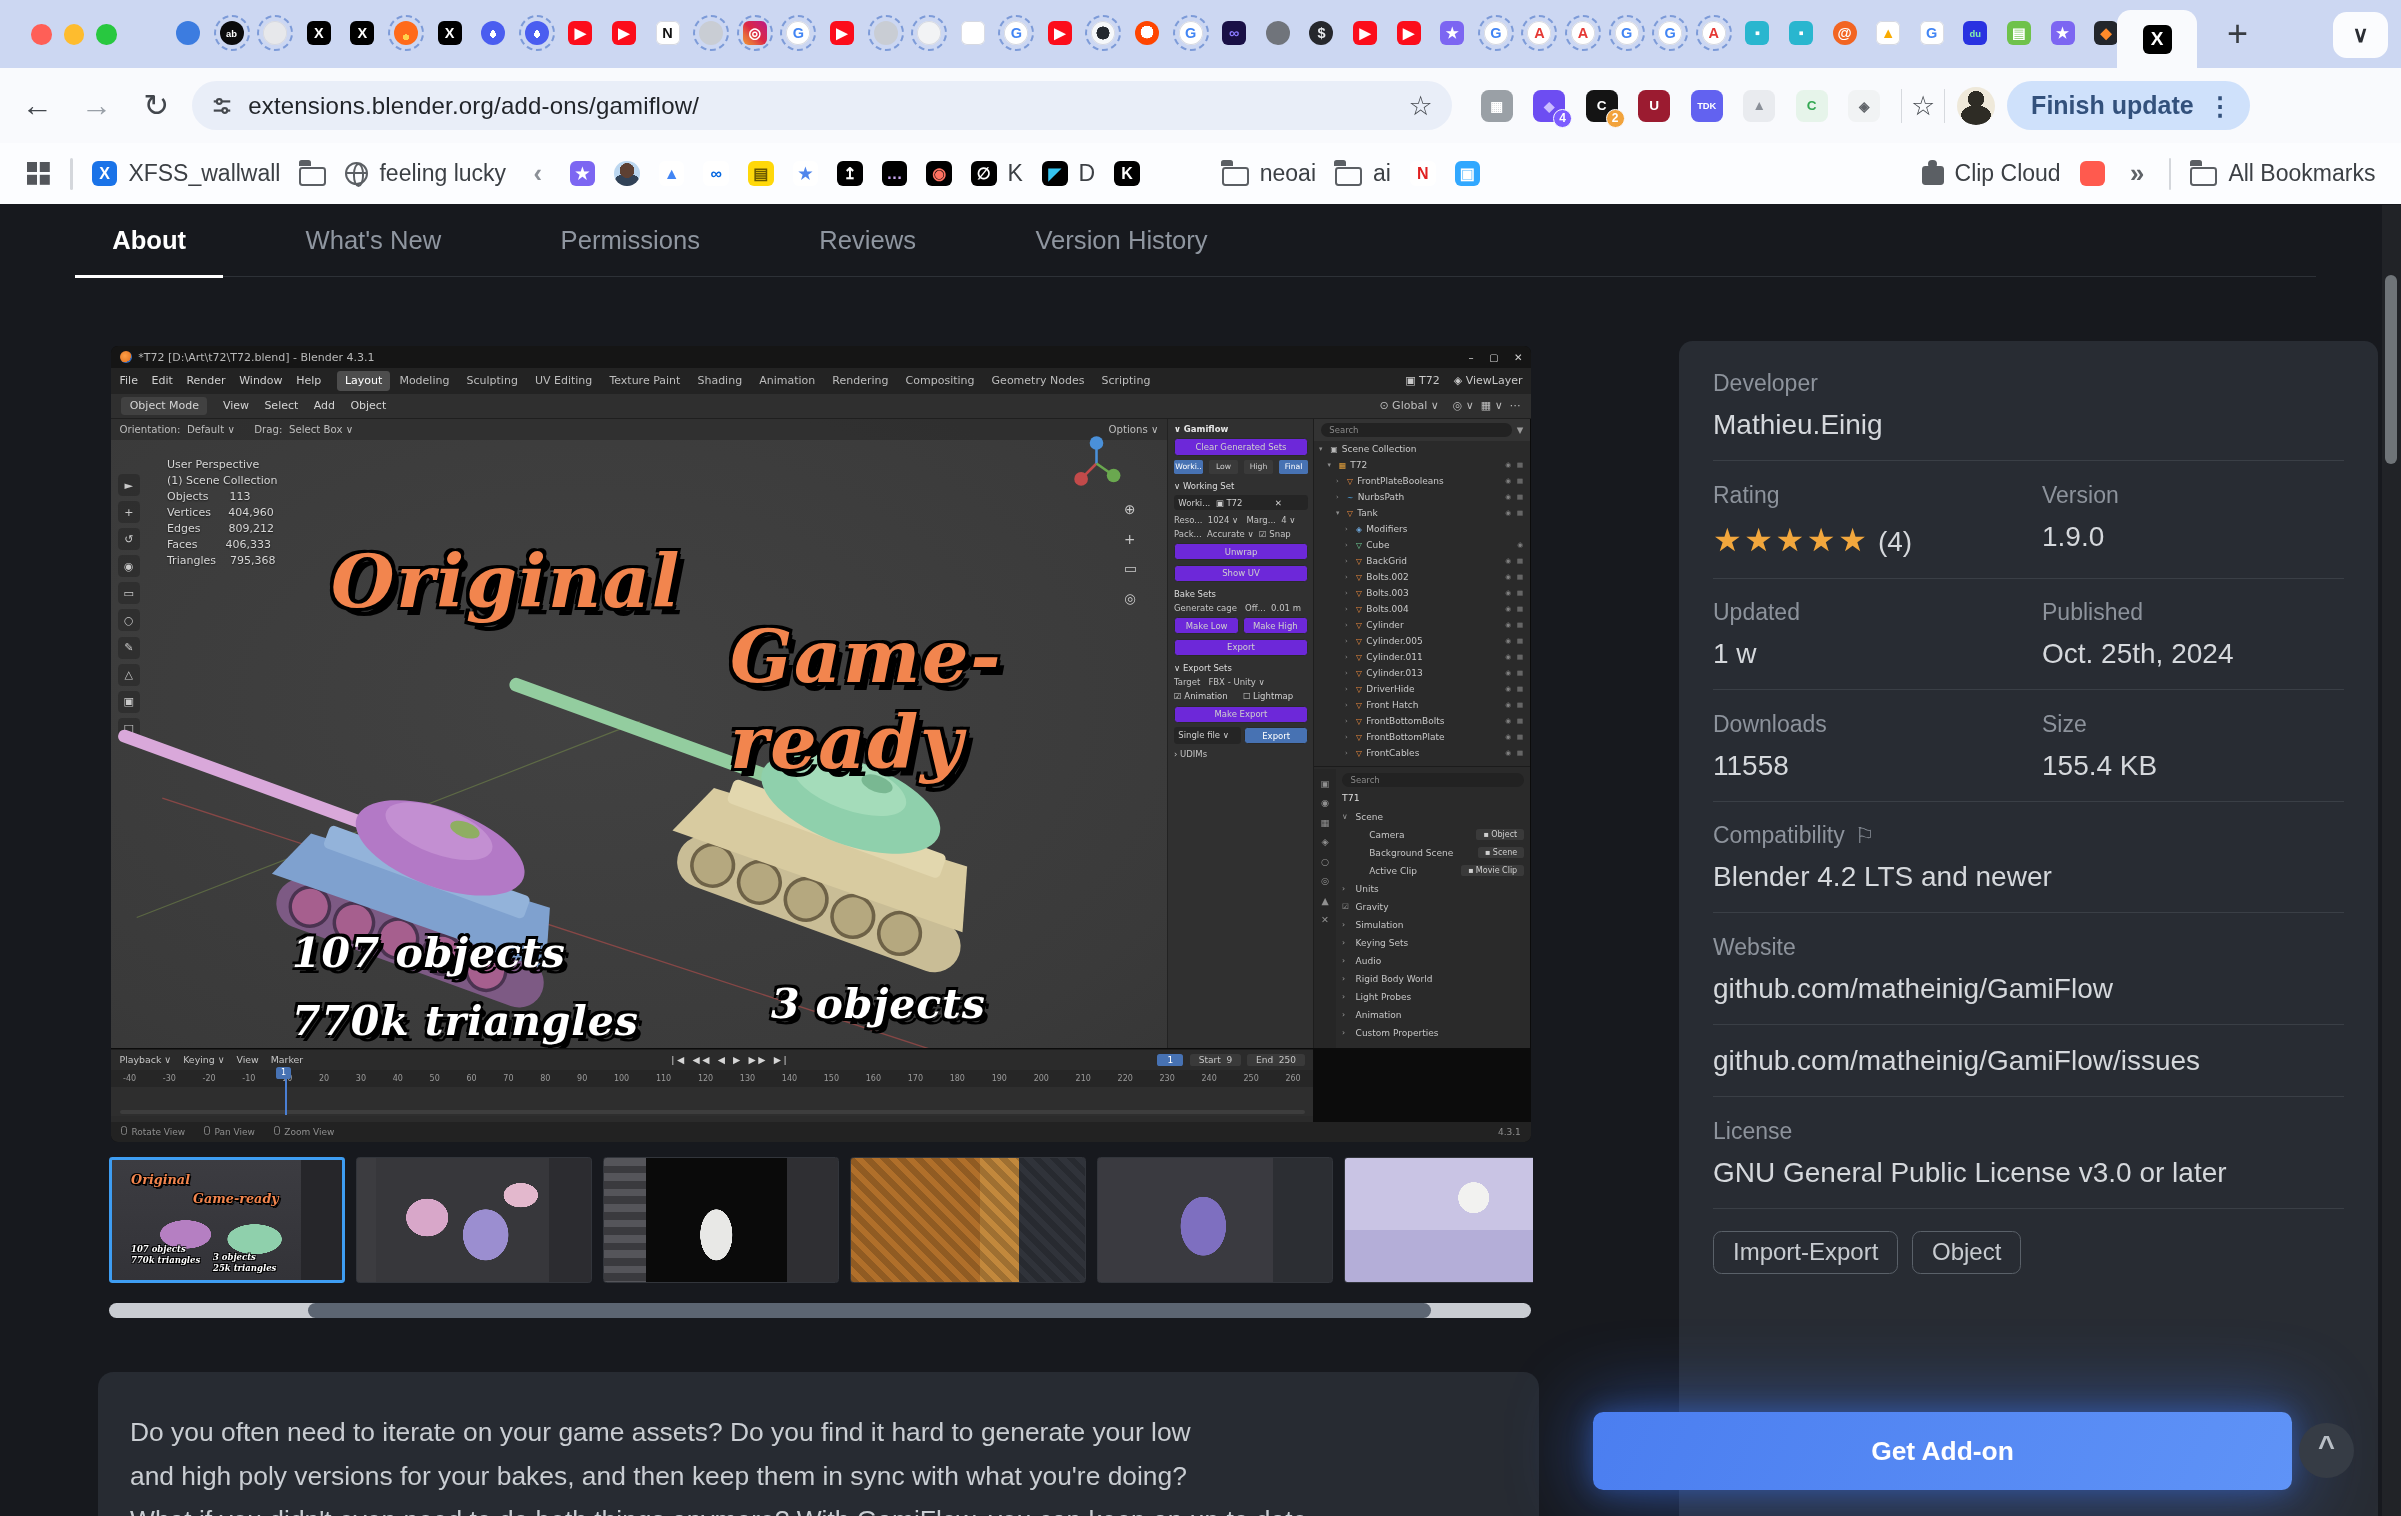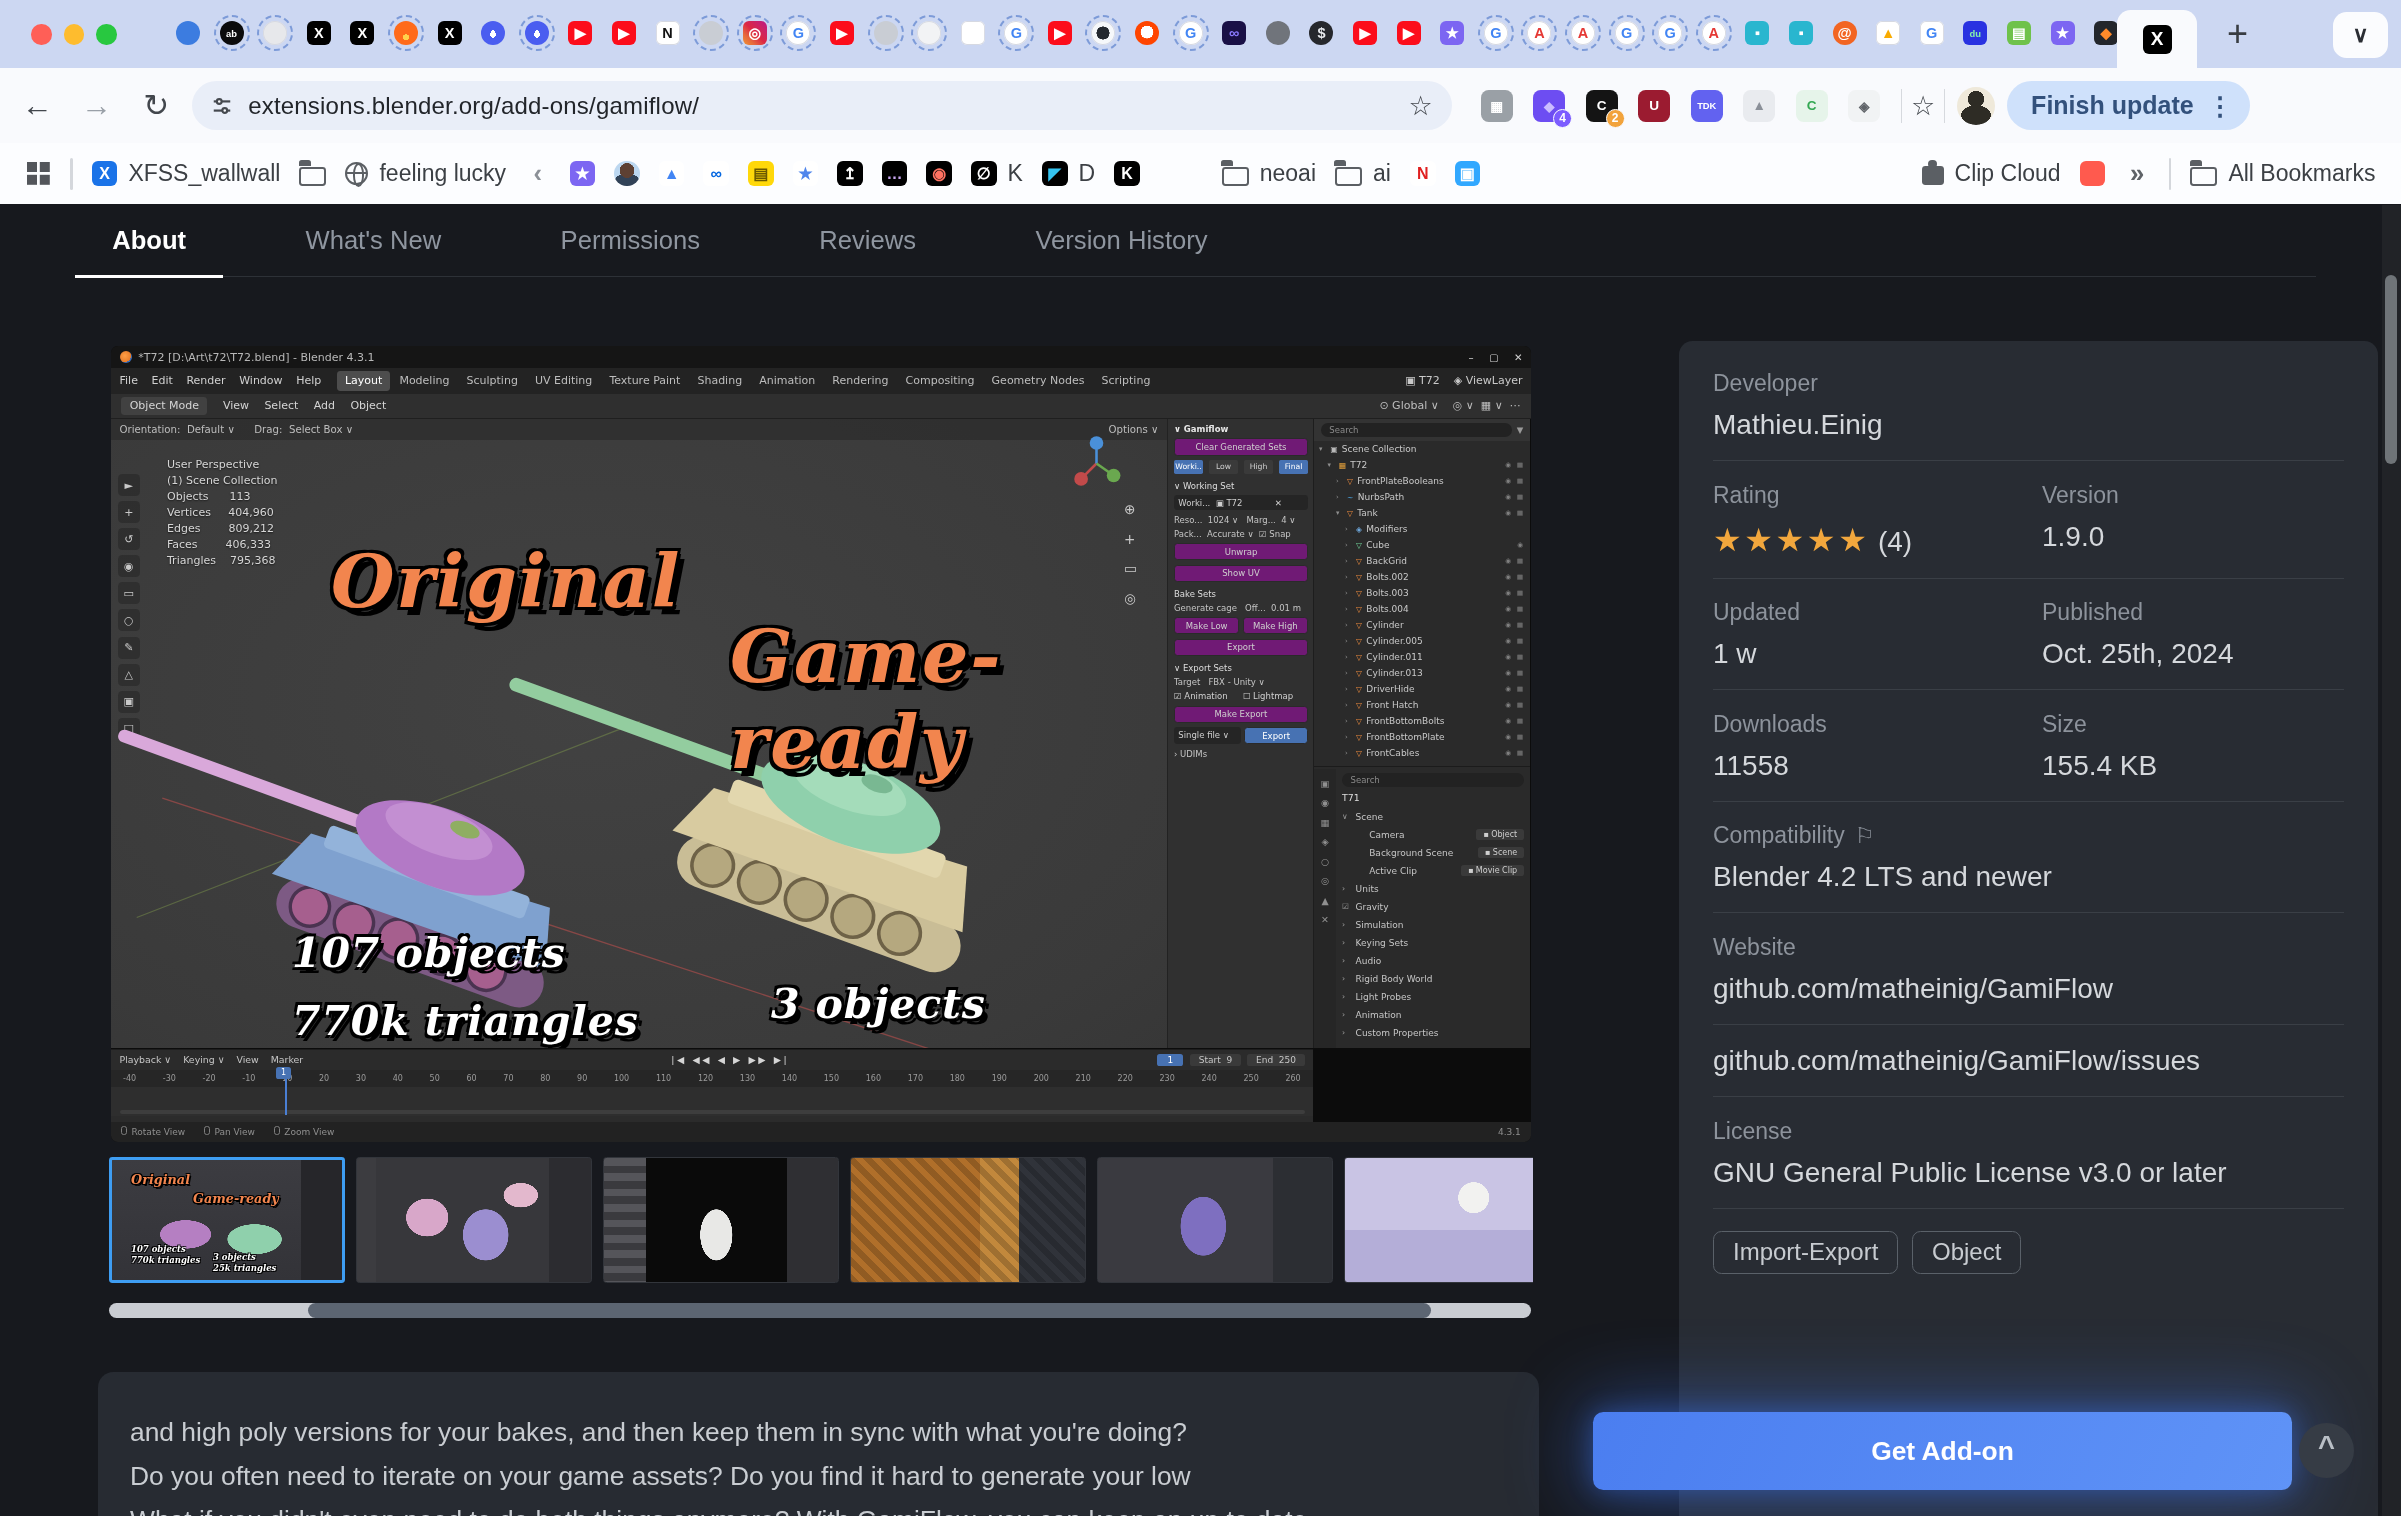--- a/index.html
+++ b/index.html
@@ -129,21 +129,21 @@
     text-shadow:-3.4px -3.4px 0 #000, 3.4px -3.4px 0 #000, -3.4px 3.4px 0 #000, 3.4px 3.4px 0 #000, 6.8px 7.7px 0 #000; }
   .whiteword { position:absolute; font-family:"DejaVu Serif", serif; font-style:italic; font-weight:bold;
     color:#fff; letter-spacing:0.9px;
     text-shadow:-2.6px -2.6px 0 #000, 2.6px -2.6px 0 #000, -2.6px 2.6px 0 #000, 2.6px 2.6px 0 #000, 5.1px 6px 0 #000; }
 
   .np { position:absolute; left:1056px; top:0; width:147px; height:100%; background:#303030;
     border-left:0.9px solid #222; padding:5.1px 6px; color:#cfcfcf; font-size:8.5px; overflow:hidden; }
   .np > div { margin-bottom:4.3px; }
   .np-h { color:#e8e8e8; font-weight:bold; }
   .np-h2 { color:#dedede; margin-top:6.8px; }
-  .np-btn { background:#701a75; border:0.9px solid #2a2a2a; border-radius:3.4px; text-align:center; padding:2.6px 1.7px; }
+  .np-btn { background:#6d28d9; border:0.9px solid #2a2a2a; border-radius:3.4px; text-align:center; padding:2.6px 1.7px; }
   .np-btn.blue { background:#4772b3; color:#fff; }
   .np-segs { display:flex; gap:6px; }
   .np-segs .seg { flex:1; background:#3a3a3a; text-align:center; padding:2.6px 0; font-size:7.7px; border-radius:1.7px; }
   .np-segs .seg.on { background:#4772b3; color:#fff; }
   .np-field { background:#252525; border-radius:3.4px; padding:2.6px 4.3px; white-space:pre; overflow:hidden; }
   .np-row { white-space:pre; color:#c4c4c4; }
   .np-2 { display:flex; gap:3.4px; }
   .np-2 .half { flex:1; }
   .np-chk { flex:1; white-space:pre; }
 
@@ -1084,22 +1084,22 @@
       <div class="thumb t6">
       
     </div>
     </div>
   <div class="cscroll">
       <div class="cthumb"></div>
     </div>
 
   <div class="desc">
 
-  <div>and high poly versions for your bakes, and then keep them in sync with what you're doing?</div>
-      <div>Do you often need to iterate on your game assets? Do you find it hard to generate your low</div>
+  <div>Do you often need to iterate on your game assets? Do you find it hard to generate your low</div>
+      <div>and high poly versions for your bakes, and then keep them in sync with what you're doing?</div>
       <div>What if you didn't even need to do both things anymore? With GamiFlow, you can keep an up to date</div>
     </div>
 
   <div class="sidecard">
     <div class="sec">
       <div class="lbl">Developer</div>
       <div><span class="lnk">Mathieu.Einig</span></div>
     </div>
     <div class="sec pair">
       <div>

